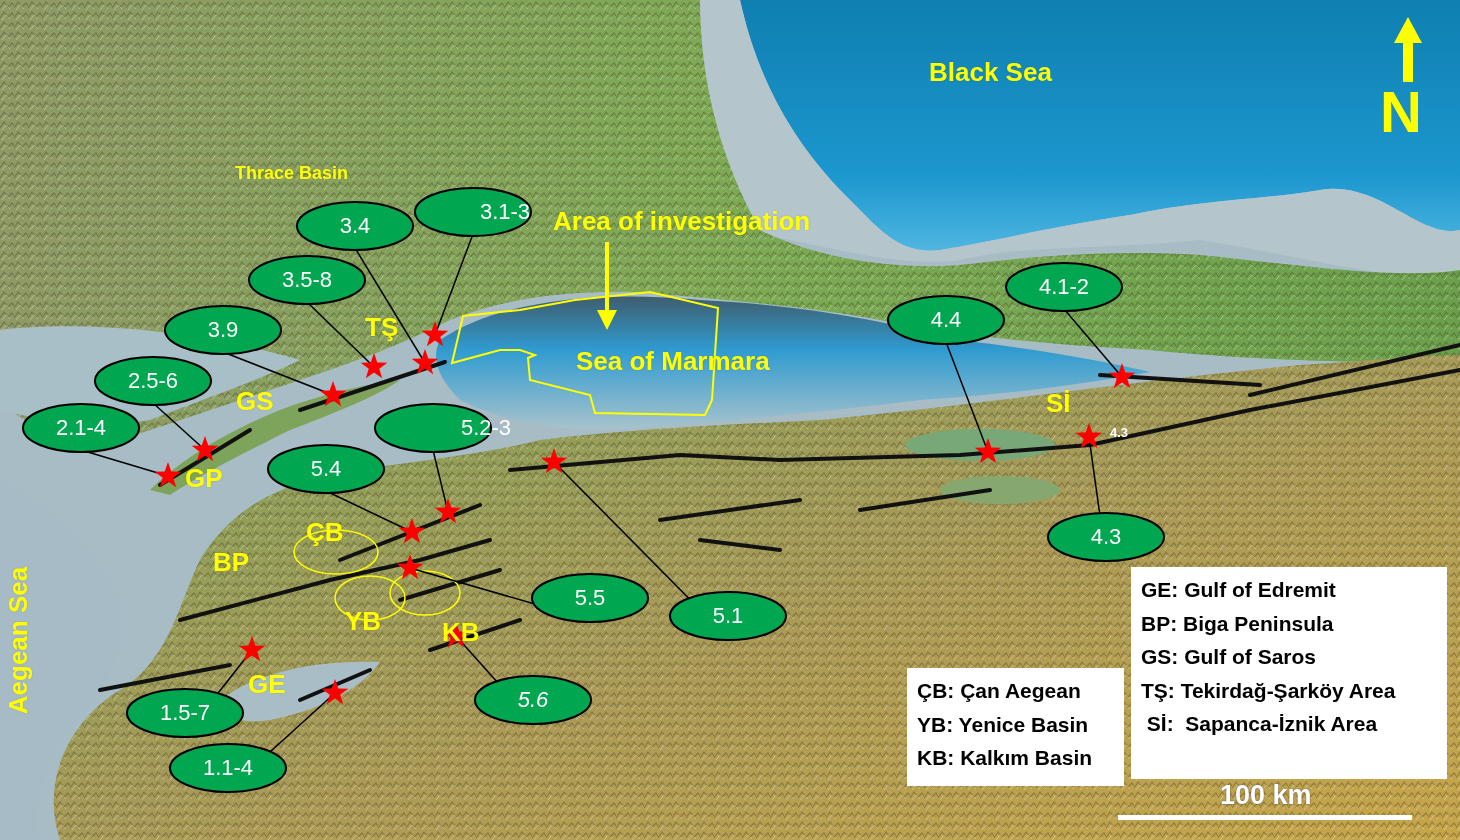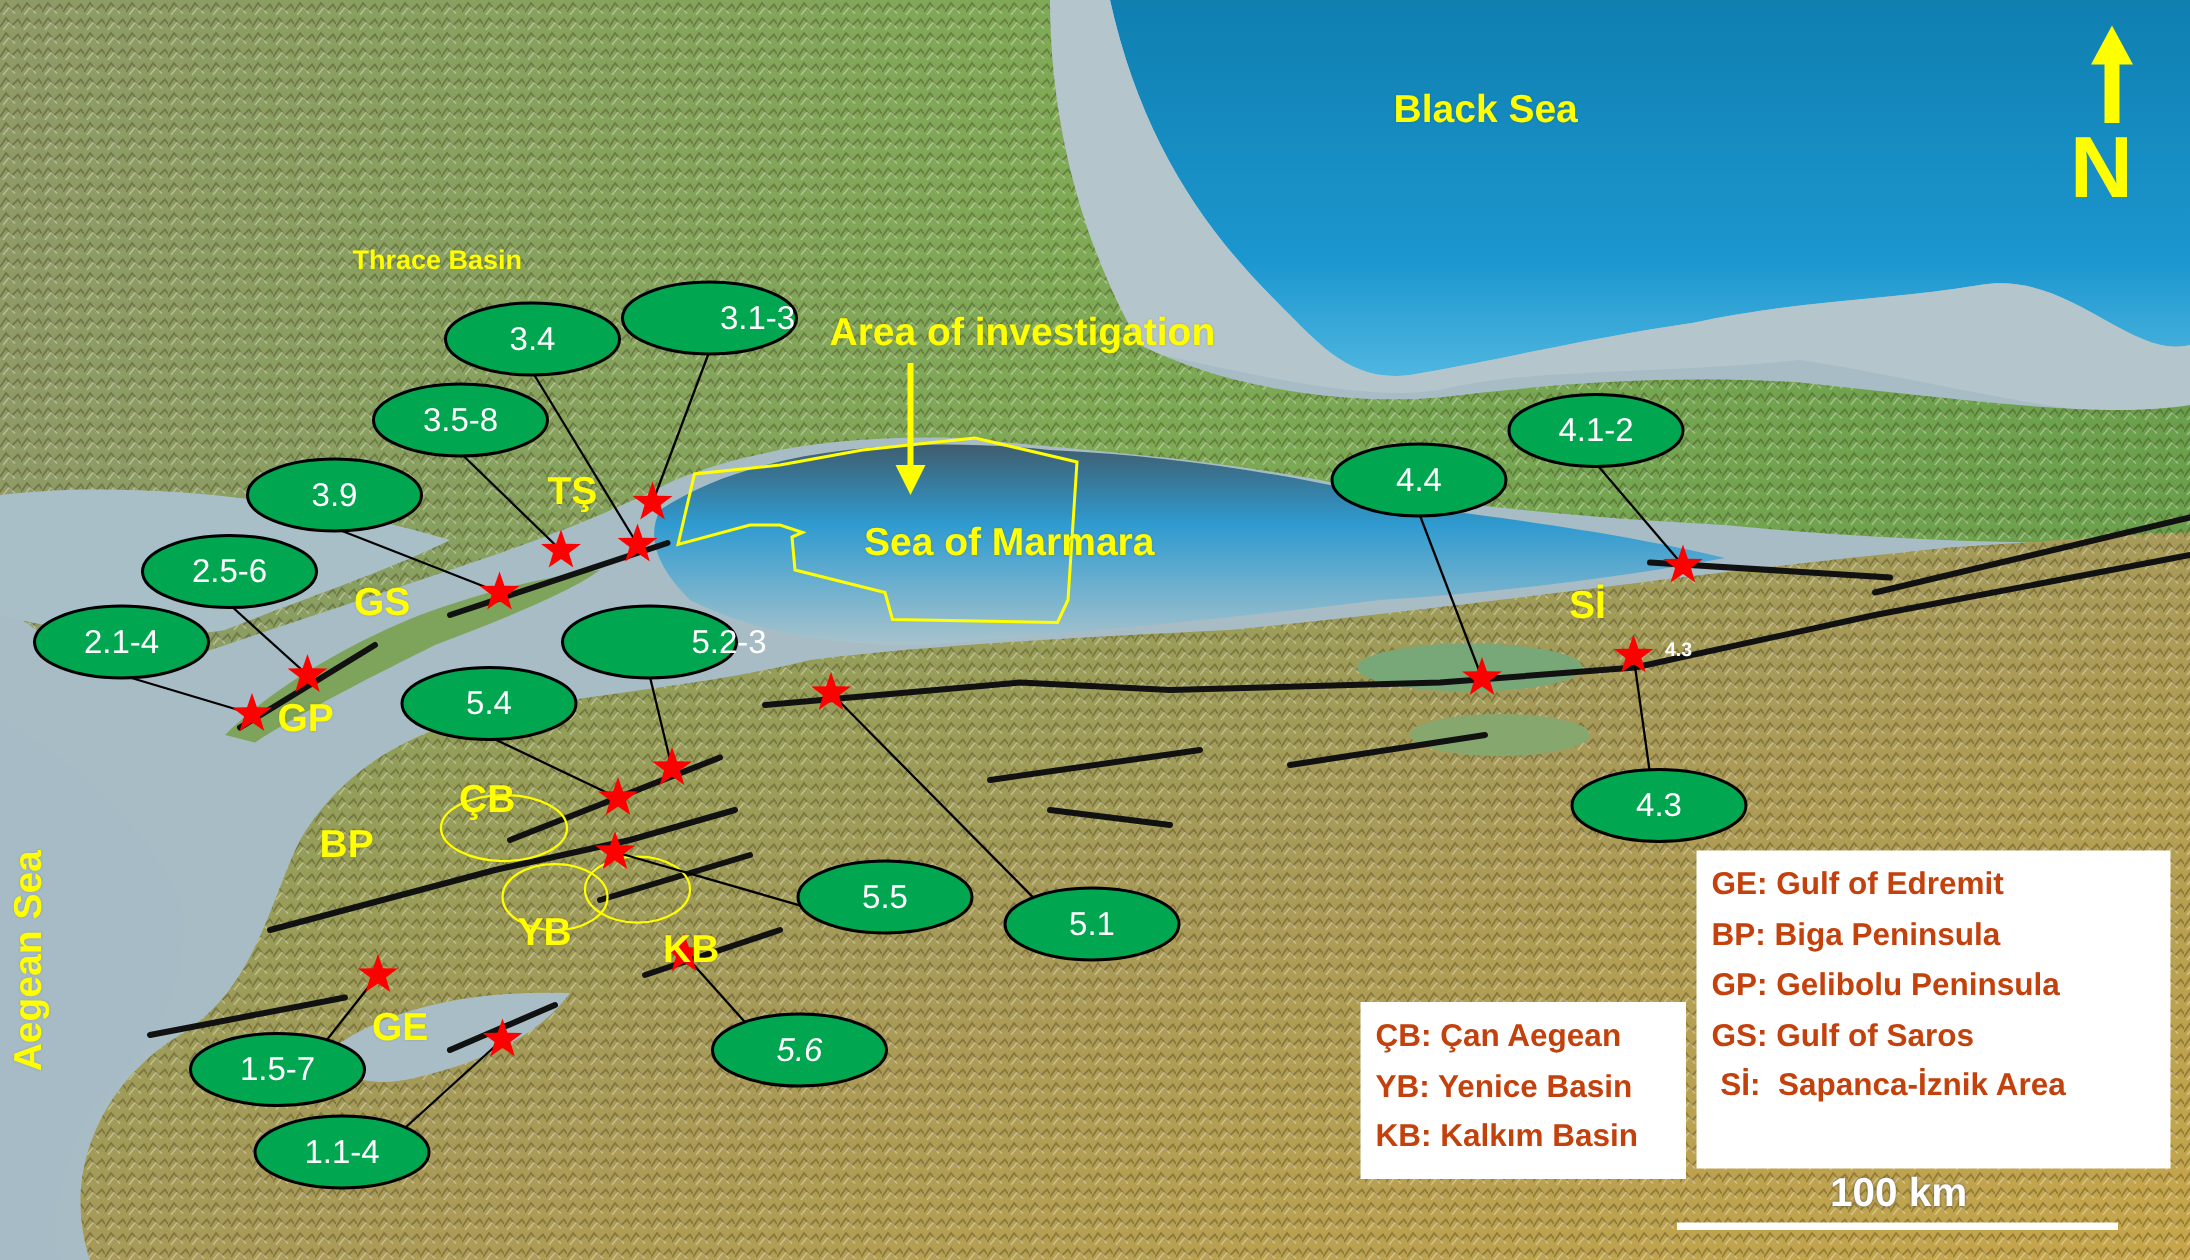--- a/index.html
+++ b/index.html
@@ -1,21 +1,21 @@
 <!DOCTYPE html>
 <html><head>
 <meta charset="utf-8">
 <style>
   html, body { margin:0; padding:0; }
   body { width:1460px; height:840px; overflow:hidden; position:relative; font-family:"Liberation Sans", sans-serif; background:#8fa9b3; }
   #map { position:absolute; left:0; top:0; width:1460px; height:840px; }
   .ellipse-label { position:absolute; transform:translate(-50%,-50%); color:#ffffff; font-family:"Liberation Sans", sans-serif; font-size:22px; text-align:center; white-space:nowrap; pointer-events:none; }
   .place-label { position:absolute; color:#ffff00; font-family:"Liberation Sans", sans-serif; font-weight:bold; white-space:nowrap; text-shadow:0 0 2px rgba(0,0,0,0.15); }
   .legend-box { position:absolute; background:#ffffff; padding:6px 10px; }
-  .legend-row { font-family:"Liberation Sans", sans-serif; font-weight:bold; font-size:21px; color:#c2410c; line-height:33.5px; white-space:nowrap; }
+  .legend-row { font-family:"Liberation Sans", sans-serif; font-weight:bold; font-size:21px; color:#000000; line-height:33.5px; white-space:nowrap; }
   .scale-text { position:absolute; color:#ffffff; font-weight:bold; font-size:27px; font-family:"Liberation Sans", sans-serif; text-shadow:0 0 2px #555; }
   .scale-bar { position:absolute; height:5px; background:#ffffff; }
   .small-label { position:absolute; color:#ffffff; font-weight:bold; font-size:13px; font-family:"Liberation Sans", sans-serif; }
   .north-n { position:absolute; color:#ffff00; font-weight:bold; font-size:58px; font-family:"Liberation Sans", sans-serif; }
 </style>
 </head>
 <body>
 
 <svg id="map" viewBox="0 0 1460 840" width="1460" height="840" xmlns="http://www.w3.org/2000/svg">
   <defs>
@@ -200,19 +200,19 @@
 <div class="north-n" style="left:1380px; top:78px;">N</div>
 
 <div class="legend-box" style="left:907px; top:668px; width:197px; height:106px;">
   <div class="legend-row">ÇB:  Çan Aegean</div>
   <div class="legend-row">YB:  Yenice Basin</div>
   <div class="legend-row">KB:  Kalkım Basin</div>
 </div>
 <div class="legend-box" style="left:1131px; top:567px; width:296px; height:200px;">
   <div class="legend-row">GE:  Gulf of Edremit</div>
   <div class="legend-row">BP:  Biga Peninsula</div>
-  <div class="legend-row">GP:  Gelibolu Peninsula</div>
   <div class="legend-row">GS:  Gulf of Saros</div>
+  <div class="legend-row">TŞ:  Tekirdağ-Şarköy Area</div>
   <div class="legend-row" style="white-space:pre;"> Sİ:  Sapanca-İznik Area</div>
 </div>
 
 <div class="scale-text" style="left:1220px; top:780px;">100 km</div>
 <div class="scale-bar" style="left:1118px; top:815px; width:294px;"></div>
 
 </body></html>

